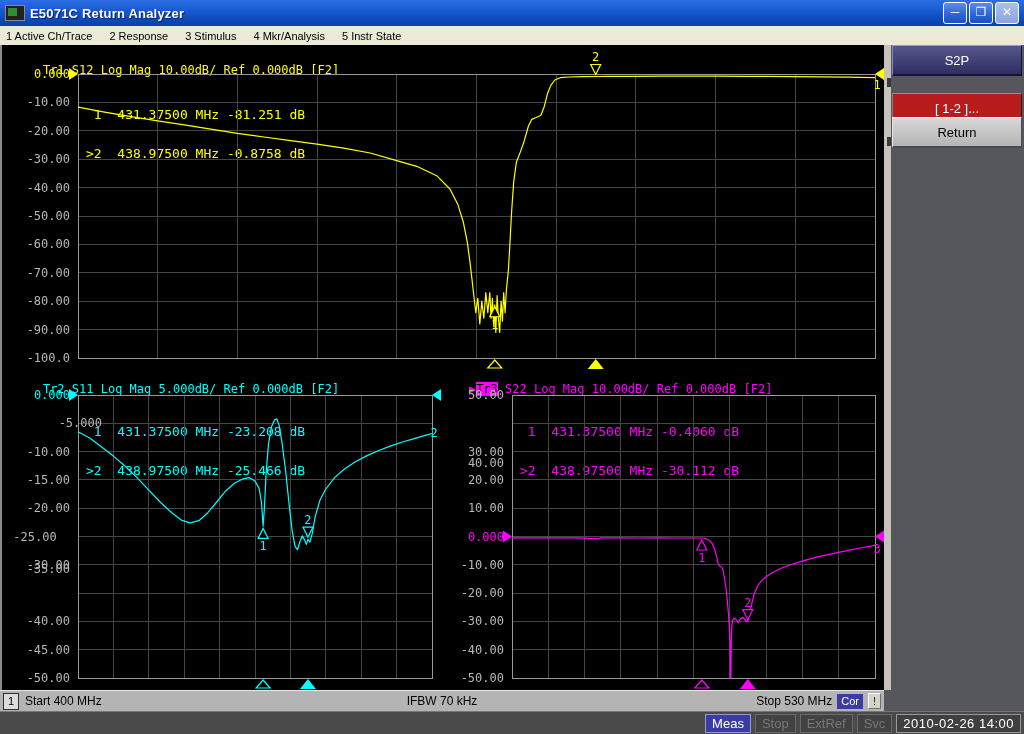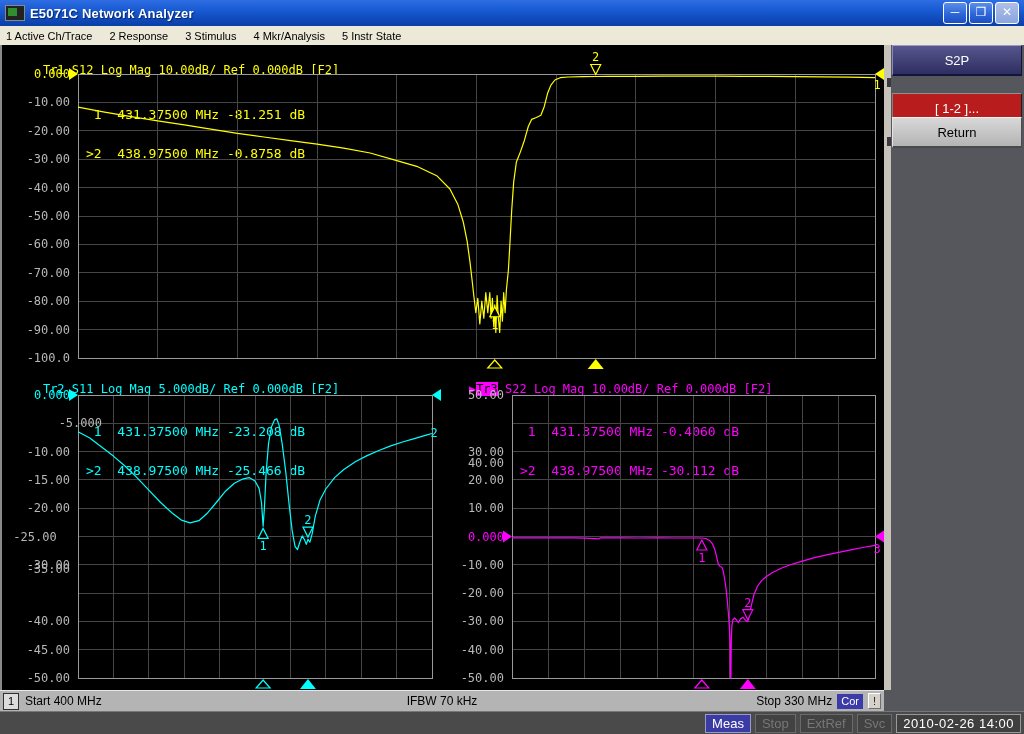--- a/index.html
+++ b/index.html
@@ -75,21 +75,21 @@
   .icell.date{color:#fff;background:#3f3f3f;border-color:#999;font-family:"Liberation Sans",sans-serif;
     letter-spacing:.5px;}
 </style>
 </head>
 <body>
 
 <div id="app">
 
   <div class="titlebar">
     <div class="appicon"></div>
-    <div class="wtitle">E5071C Network Analyzer</div>
+    <div class="wtitle">E5071C Return Analyzer</div>
     <div class="winbtns">
       <div class="wbtn">─</div>
       <div class="wbtn">❐</div>
       <div class="wbtn close">✕</div>
     </div>
   </div>
 
   <div class="menubar">
     <span class="menu-item">1 Active Ch/Trace</span>
     <span class="menu-item">2 Response</span>
@@ -272,21 +272,21 @@
     <div class="softkey sk-navy">S2P</div>
     <div class="softkey sk-dark">[ 1-2 ]...</div>
     <div class="softkey sk-light">Return</div>
   </div>
 
   <div class="chbar">
     <div class="chbox">1</div>
     <span>Start 400 MHz</span>
     <span class="ifbw">IFBW 70 kHz</span>
     <div class="stopgrp">
-      <span>Stop 330 MHz</span>
+      <span>Stop 530 MHz</span>
       <span class="corbadge">Cor</span>
       <span class="alertbadge">!</span>
     </div>
   </div>
 
   <div class="instbar">
     <span class="icell on">Meas</span>
     <span class="icell">Stop</span>
     <span class="icell">ExtRef</span>
     <span class="icell">Svc</span>

